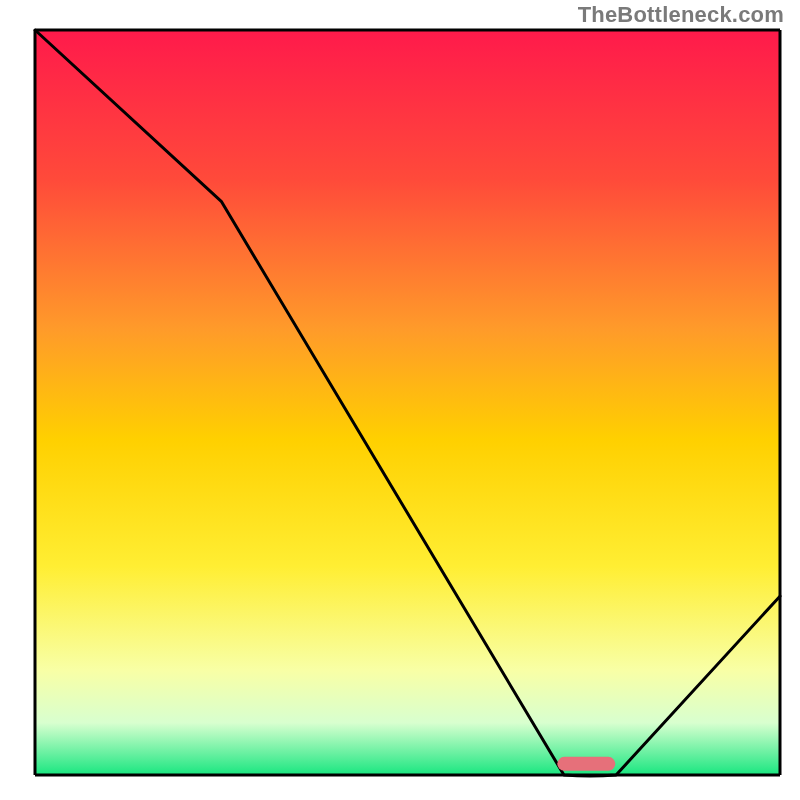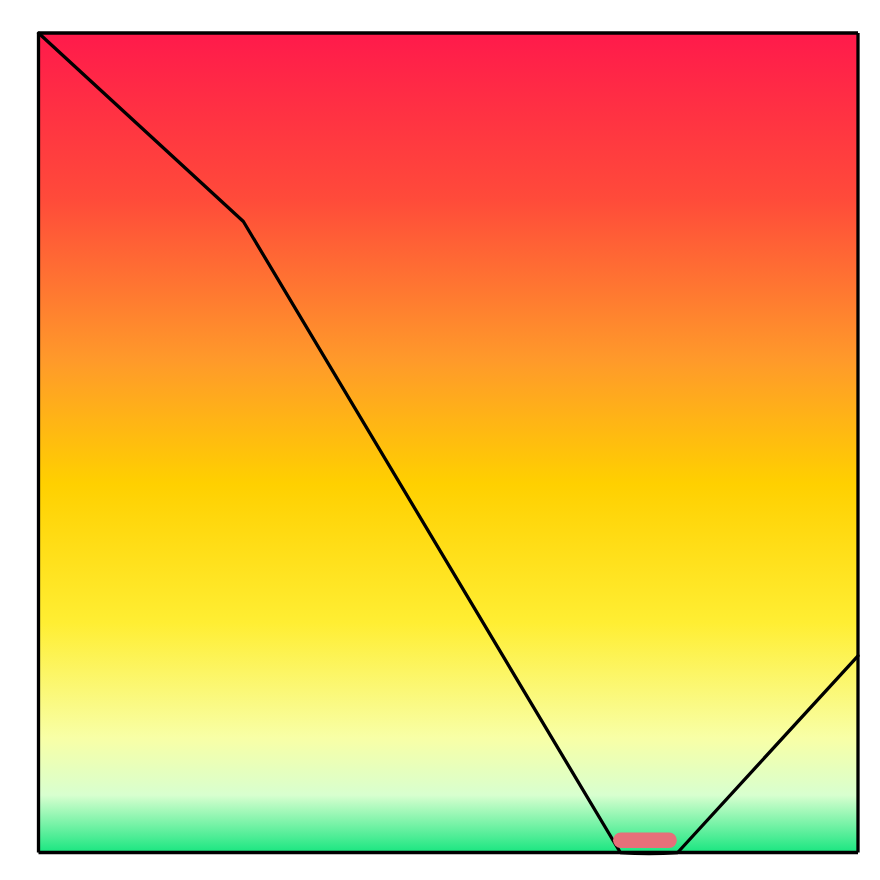--- a/index.html
+++ b/index.html
@@ -16,20 +16,21 @@
     letter-spacing: 0.2px;
     z-index: 10;
   }
   svg { display: block; }
 </style>
 </head>
 <body>
 
 <div class="wrap">
 
+  <div class="watermark">TheBottleneck.com</div>
 
   <svg id="chart-svg" width="800" height="800" viewBox="0 0 800 800">
     <defs>
       <linearGradient id="bg-grad" x1="0" y1="0" x2="0" y2="1">
           <stop offset="0%" stop-color="#ff1a4b"></stop>
           <stop offset="20%" stop-color="#ff4a3a"></stop>
           <stop offset="40%" stop-color="#ff9a2a"></stop>
           <stop offset="55.00000000000001%" stop-color="#ffd000"></stop>
           <stop offset="72%" stop-color="#ffee33"></stop>
           <stop offset="86%" stop-color="#f8ffa6"></stop>

